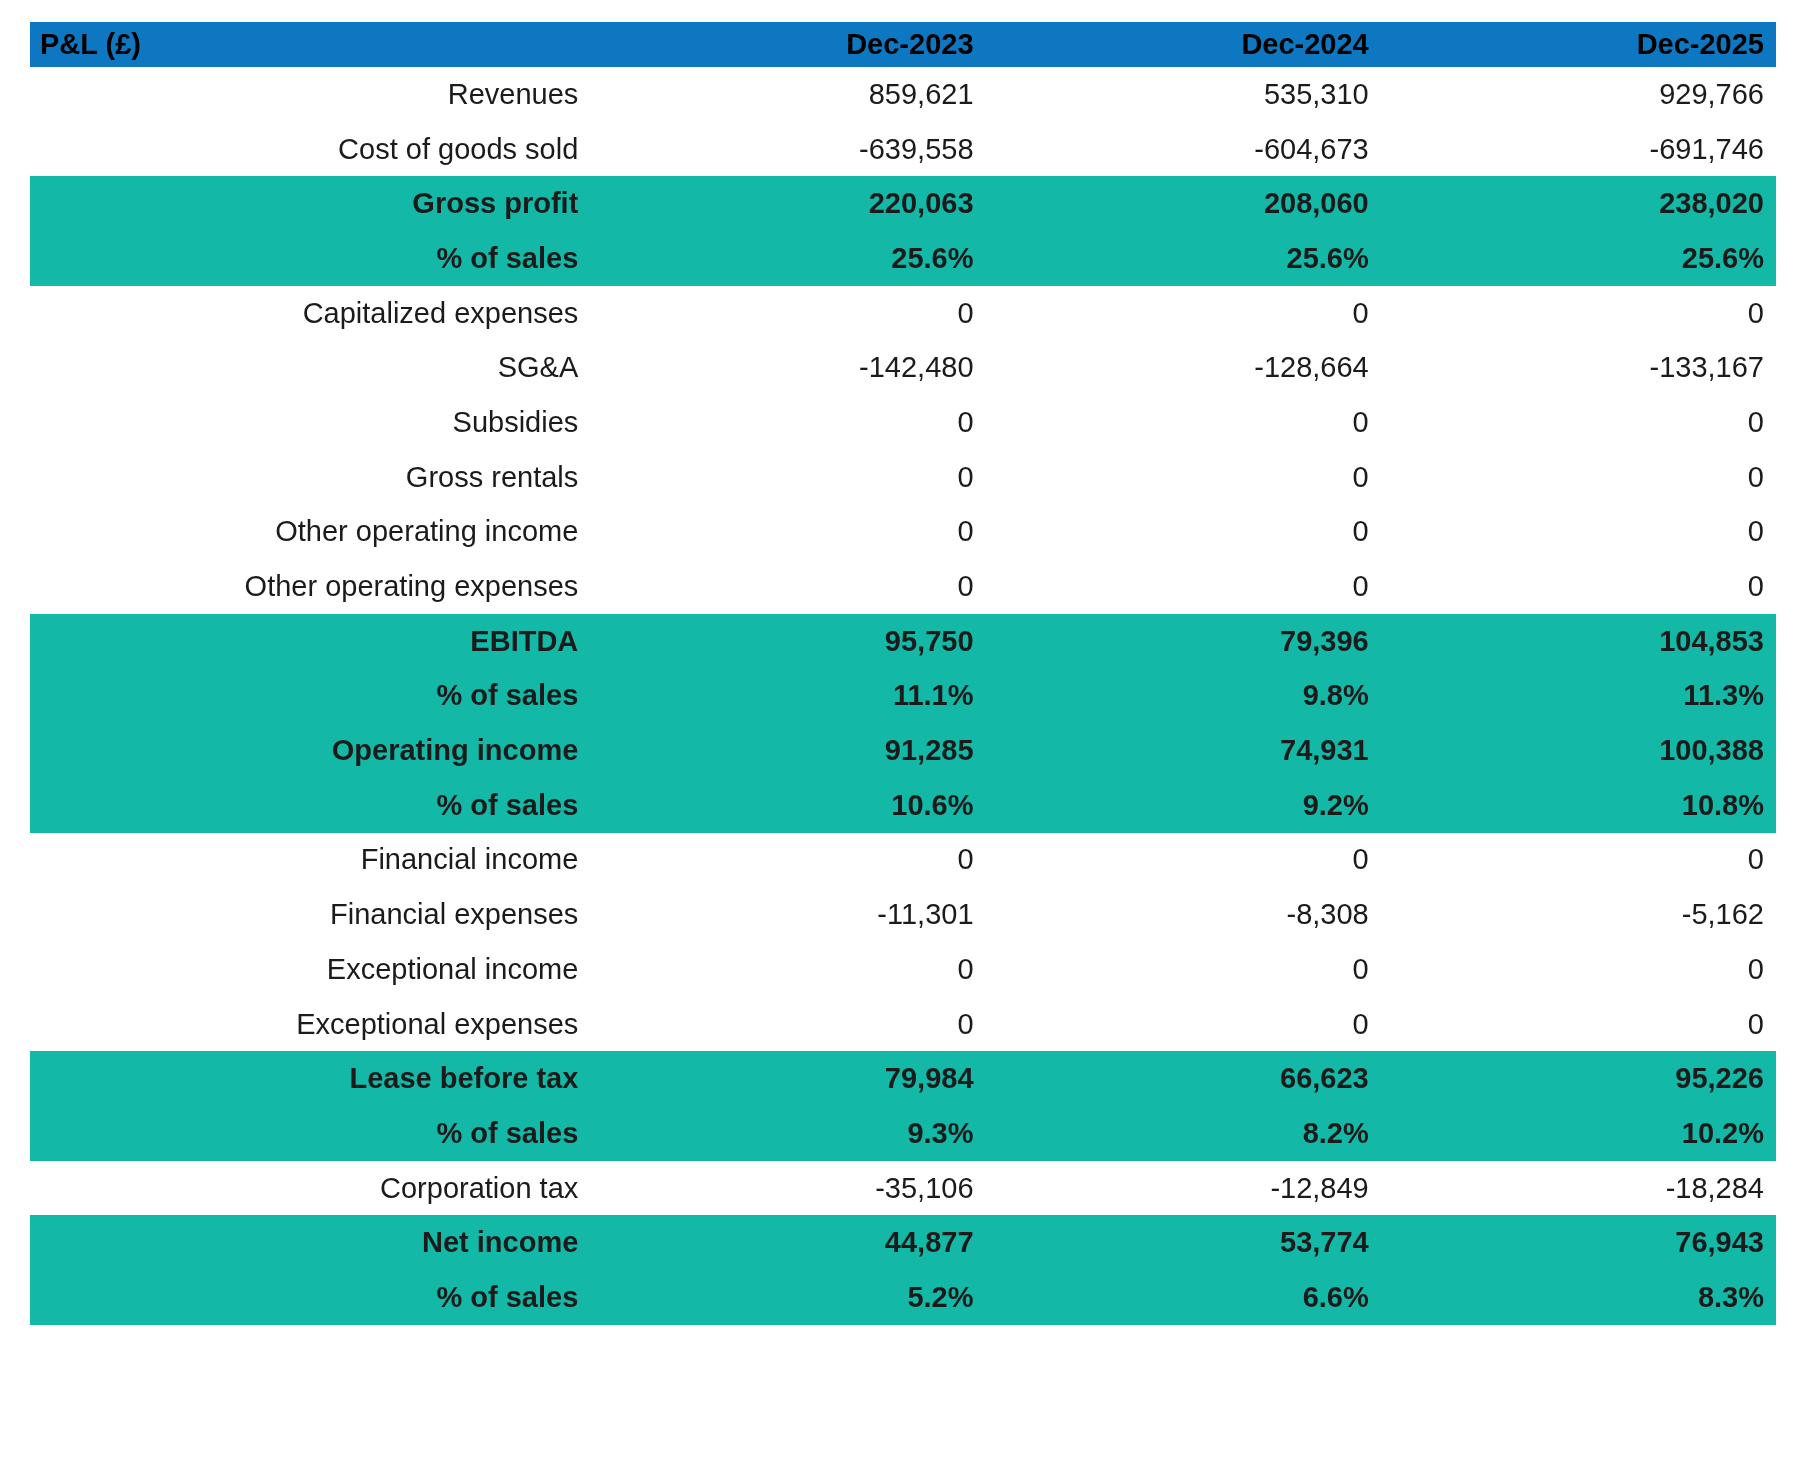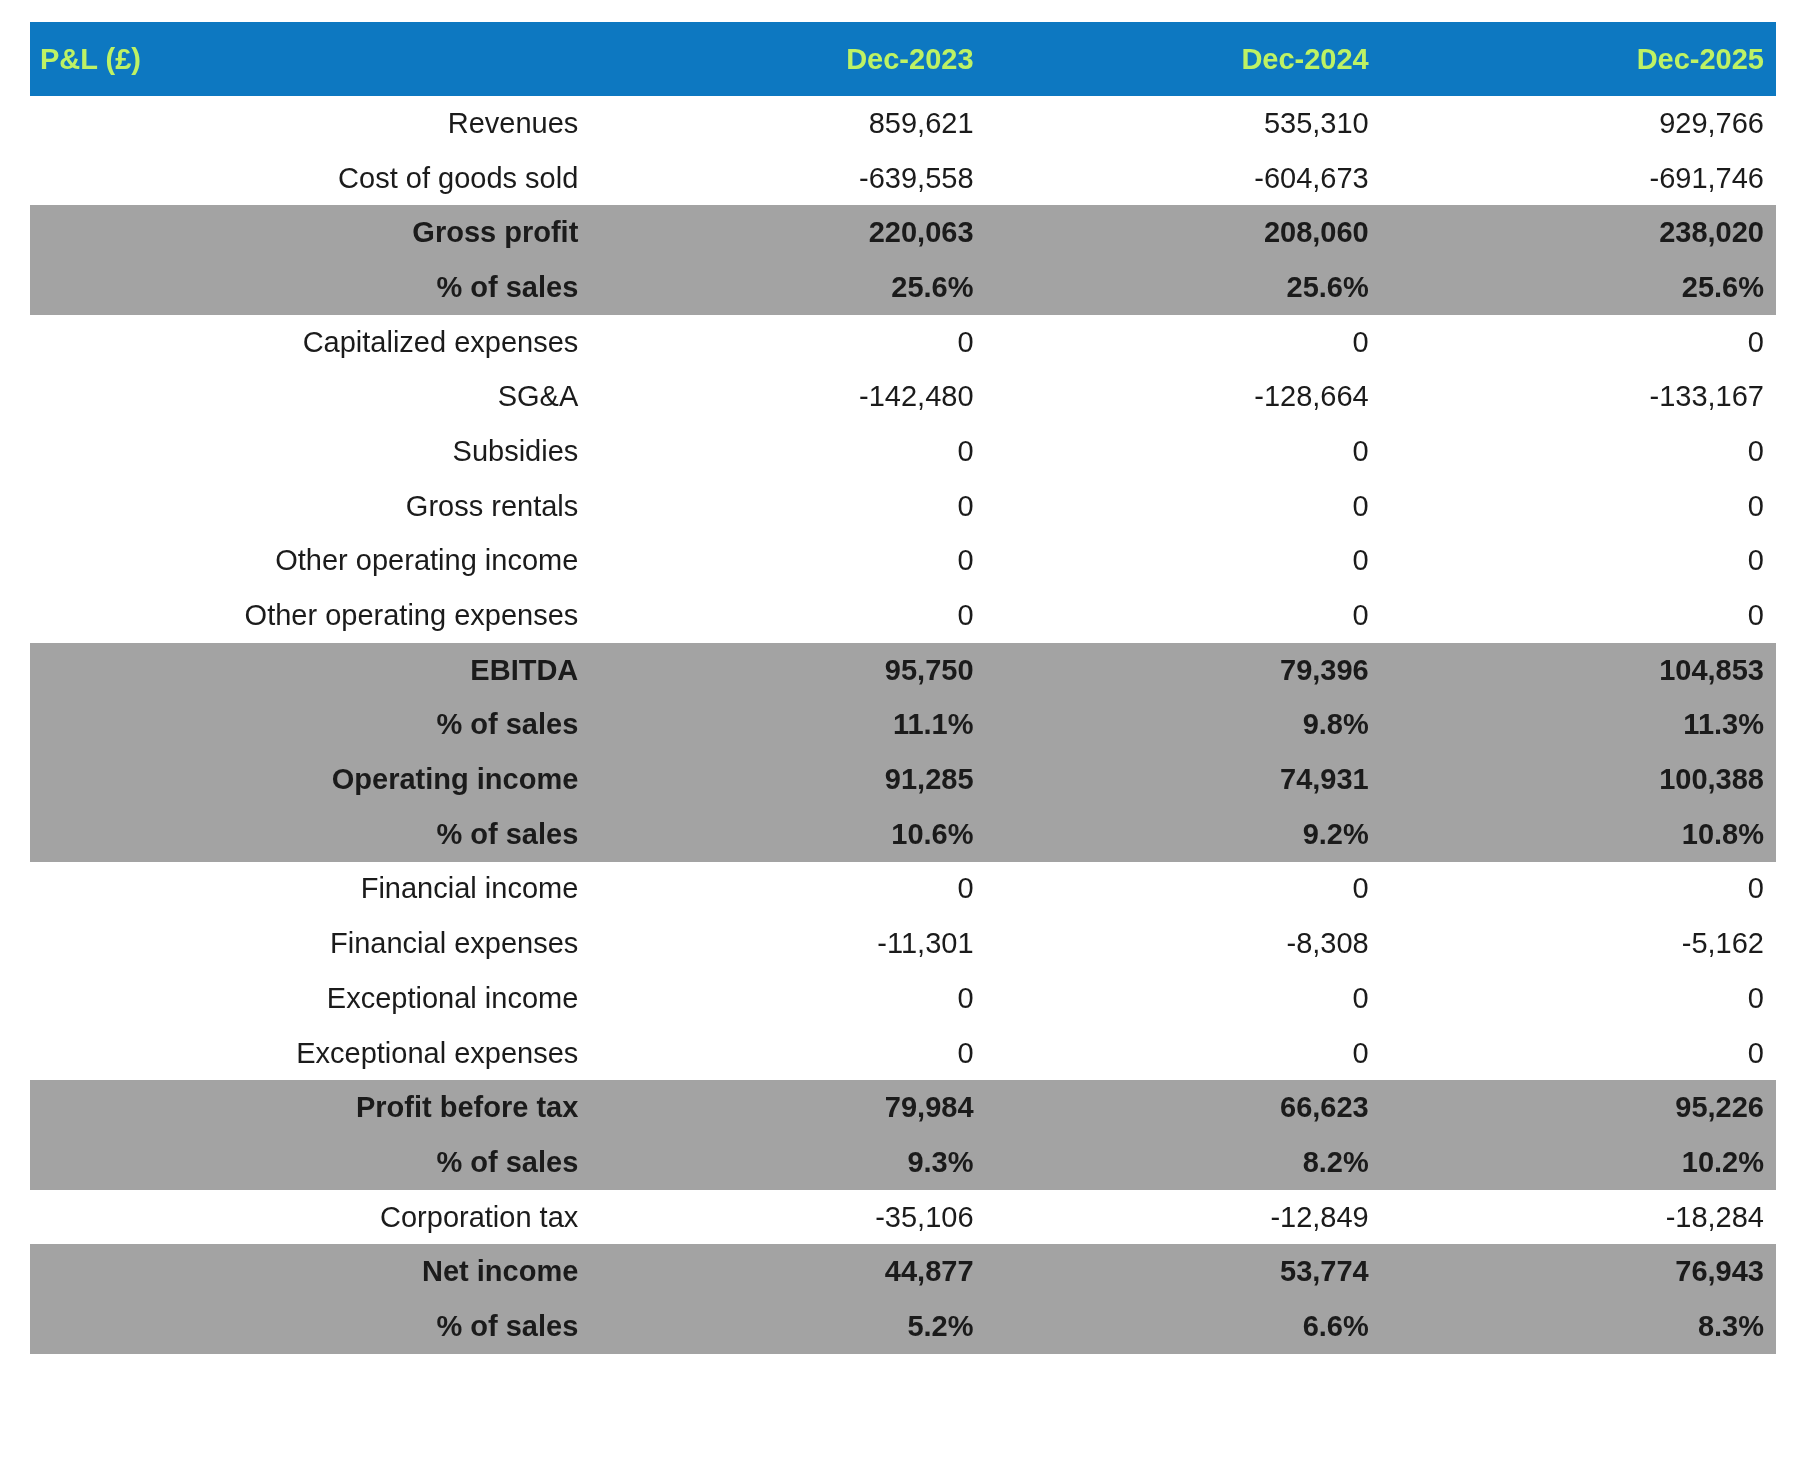--- a/index.html
+++ b/index.html
@@ -29,37 +29,37 @@
   col.c-label { width: 560px; }
   col.c-num   { width: 395px; }
   th, td {
     font-size: 29px;
     padding: 0 12px 0 10px;
     vertical-align: middle;
     white-space: nowrap;
     overflow: hidden;
   }
   thead th {
-    height: 74px;
+    height: 45px;
     background: #0d78c1;
-    color: #bef264;
+    color: #000000;
     font-weight: bold;
     margin-left: 40px;
   }
   thead th.label { text-align: left; }
   thead th.num,
   tbody td.num { text-align: right; }
   tbody td {
     height: 54.7px;
     background: #ffffff;
     font-weight: normal;
   }
   tbody td.label { text-align: right; }
   tbody tr.emphasis td {
-    background: #a3a3a3;
+    background: #14b8a6;
     font-weight: bold;
   }
 </style>
 </head>
 <body>
 
 <div class="table-wrap">
   <table>
     <colgroup>
       <col class="c-label">
@@ -178,21 +178,21 @@
           <td class="num">0</td>
           <td class="num">0</td>
         </tr>
         <tr>
           <td class="label">Exceptional expenses</td>
           <td class="num">0</td>
           <td class="num">0</td>
           <td class="num">0</td>
         </tr>
         <tr class="emphasis">
-          <td class="label">Profit before tax</td>
+          <td class="label">Lease before tax</td>
           <td class="num">79,984</td>
           <td class="num">66,623</td>
           <td class="num">95,226</td>
         </tr>
         <tr class="emphasis">
           <td class="label">% of sales</td>
           <td class="num">9.3%</td>
           <td class="num">8.2%</td>
           <td class="num">10.2%</td>
         </tr>

